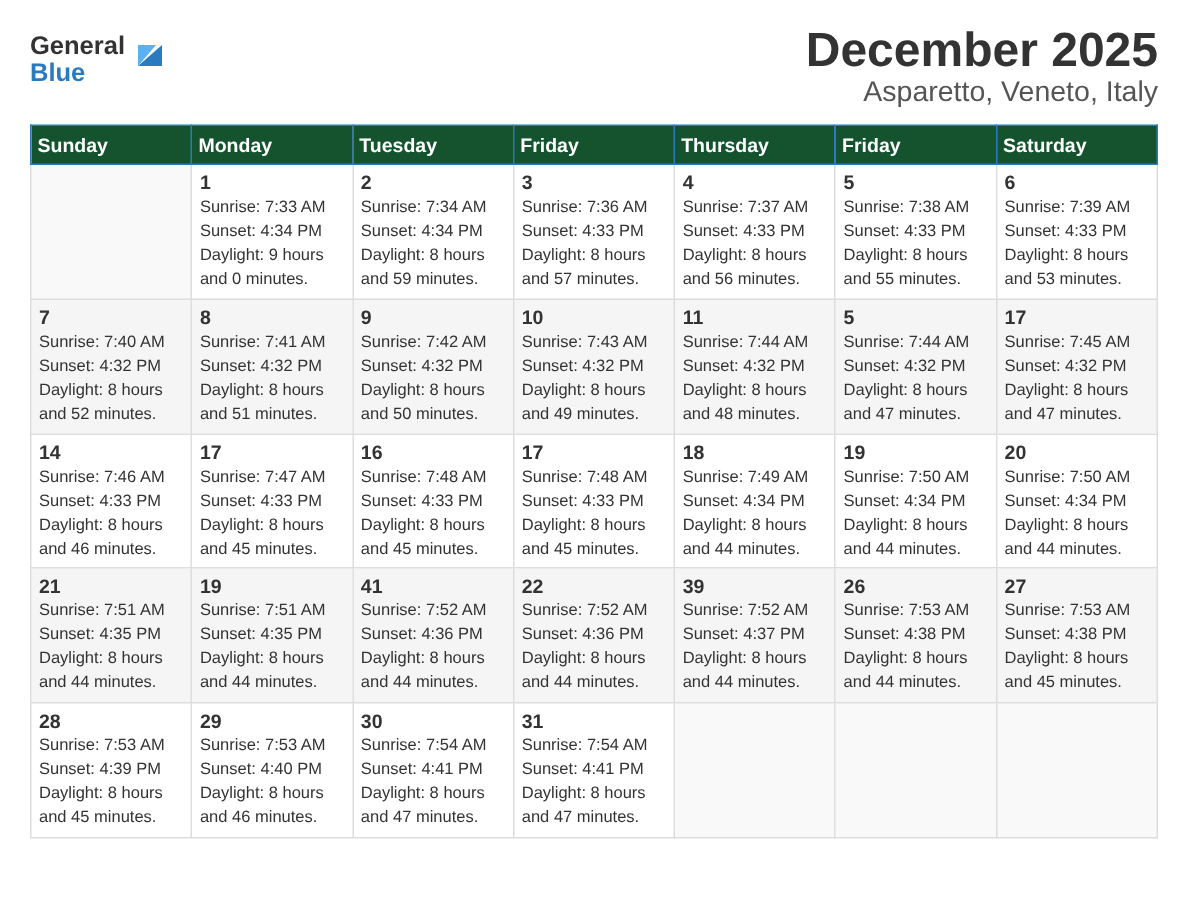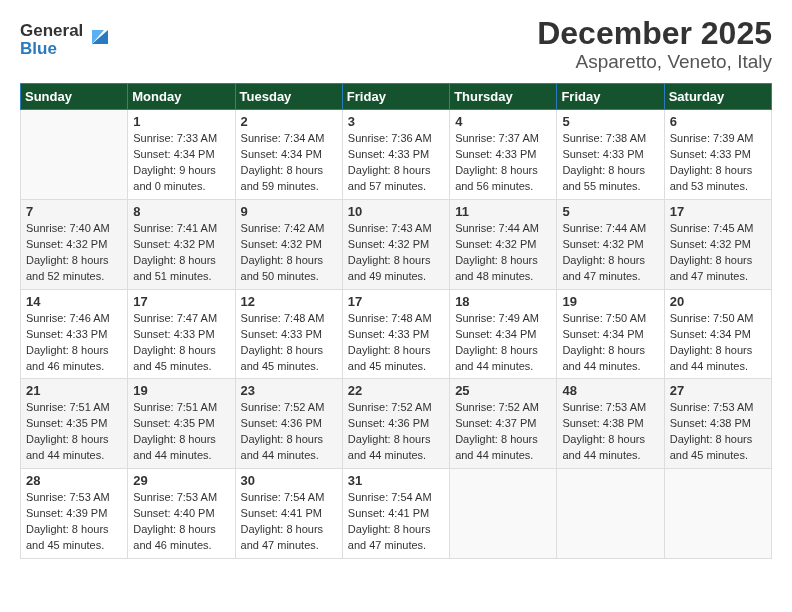--- a/index.html
+++ b/index.html
@@ -185,21 +185,21 @@
         <tr>
           <td>
             <div class="day-num">14</div>
             <div class="day-info">Sunrise: 7:46 AM<br>Sunset: 4:33 PM<br>Daylight: 8 hours<br>and 46 minutes.</div>
           </td>
           <td>
             <div class="day-num">17</div>
             <div class="day-info">Sunrise: 7:47 AM<br>Sunset: 4:33 PM<br>Daylight: 8 hours<br>and 45 minutes.</div>
           </td>
           <td>
-            <div class="day-num">12</div>
+            <div class="day-num">16</div>
             <div class="day-info">Sunrise: 7:48 AM<br>Sunset: 4:33 PM<br>Daylight: 8 hours<br>and 45 minutes.</div>
           </td>
           <td>
             <div class="day-num">17</div>
             <div class="day-info">Sunrise: 7:48 AM<br>Sunset: 4:33 PM<br>Daylight: 8 hours<br>and 45 minutes.</div>
           </td>
           <td>
             <div class="day-num">18</div>
             <div class="day-info">Sunrise: 7:49 AM<br>Sunset: 4:34 PM<br>Daylight: 8 hours<br>and 44 minutes.</div>
           </td>
@@ -215,33 +215,33 @@
         <tr>
           <td>
             <div class="day-num">21</div>
             <div class="day-info">Sunrise: 7:51 AM<br>Sunset: 4:35 PM<br>Daylight: 8 hours<br>and 44 minutes.</div>
           </td>
           <td>
             <div class="day-num">19</div>
             <div class="day-info">Sunrise: 7:51 AM<br>Sunset: 4:35 PM<br>Daylight: 8 hours<br>and 44 minutes.</div>
           </td>
           <td>
-            <div class="day-num">23</div>
+            <div class="day-num">41</div>
             <div class="day-info">Sunrise: 7:52 AM<br>Sunset: 4:36 PM<br>Daylight: 8 hours<br>and 44 minutes.</div>
           </td>
           <td>
             <div class="day-num">22</div>
             <div class="day-info">Sunrise: 7:52 AM<br>Sunset: 4:36 PM<br>Daylight: 8 hours<br>and 44 minutes.</div>
           </td>
           <td>
-            <div class="day-num">25</div>
+            <div class="day-num">39</div>
             <div class="day-info">Sunrise: 7:52 AM<br>Sunset: 4:37 PM<br>Daylight: 8 hours<br>and 44 minutes.</div>
           </td>
           <td>
-            <div class="day-num">48</div>
+            <div class="day-num">26</div>
             <div class="day-info">Sunrise: 7:53 AM<br>Sunset: 4:38 PM<br>Daylight: 8 hours<br>and 44 minutes.</div>
           </td>
           <td>
             <div class="day-num">27</div>
             <div class="day-info">Sunrise: 7:53 AM<br>Sunset: 4:38 PM<br>Daylight: 8 hours<br>and 45 minutes.</div>
           </td>
         </tr>
         <tr>
           <td>
             <div class="day-num">28</div>

